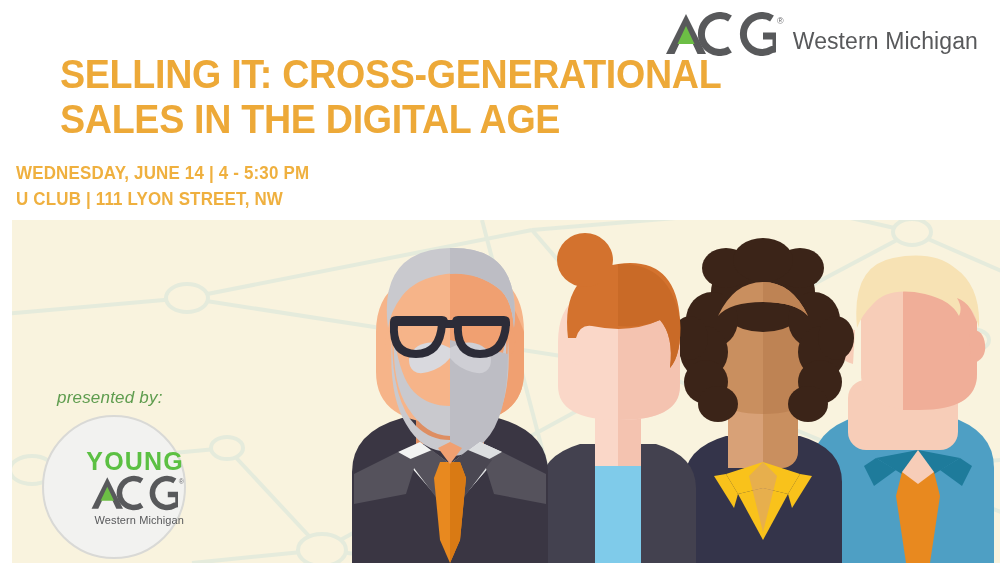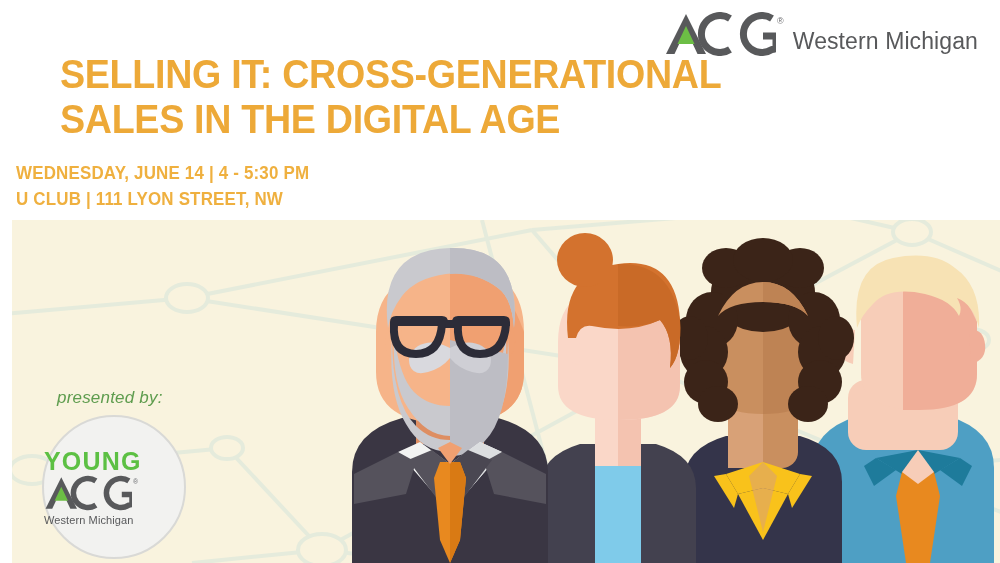--- a/index.html
+++ b/index.html
@@ -29,21 +29,21 @@
 
   
   .art{position:absolute;left:12px;top:220px;width:1000px;height:439px;background:#F9F3DE;overflow:hidden;}
   .net{position:absolute;left:0;top:0;width:1000px;height:343px;}
 
   
   .presented{position:absolute;left:45px;top:168px;z-index:12;
     color:#5E9C4E;font-style:italic;font-size:17px;font-weight:normal;letter-spacing:.2px;}
   .badge{position:absolute;left:30px;top:195px;width:140px;height:140px;border-radius:50%;
     background:#F2F2F0;border:2px solid #D9D9D6;z-index:12;
-    display:flex;flex-direction:column;align-items:flex-start;justify-content:center;}
+    display:flex;flex-direction:column;align-items:flex-end;justify-content:center;}
   .badge-young{color:#5CC043;font-size:25px;font-weight:bold;letter-spacing:1.2px;line-height:1;}
   .badge-acg-row{display:flex;align-items:flex-start;margin-top:1px;}
   .badge-reg{font-size:7px;color:#6d6e71;margin-top:3px;margin-left:1px;}
   .badge-chapter{color:#58595b;font-size:11px;margin-top:3px;letter-spacing:.1px;}
 
   
   .people{position:absolute;left:0;top:0;width:1000px;height:343px;z-index:10;}
 </style>
 </head>
 <body>

